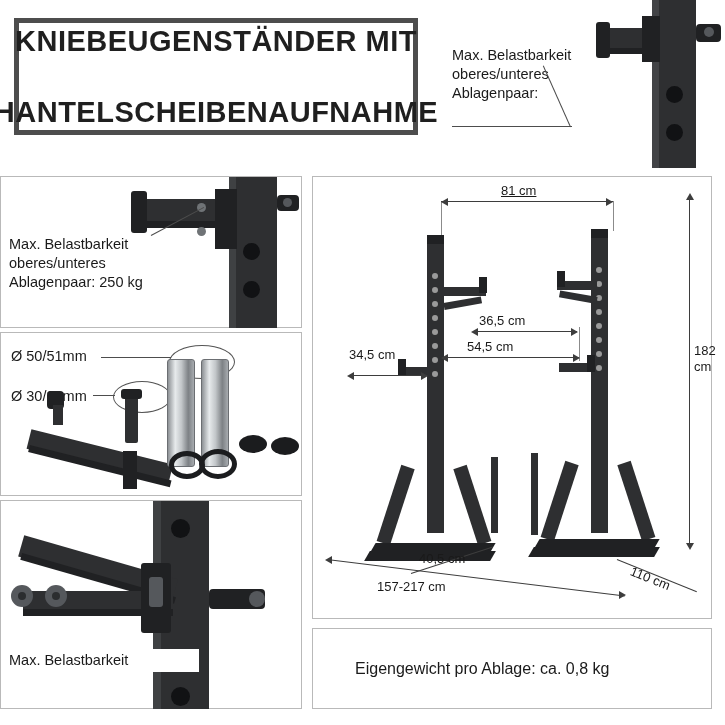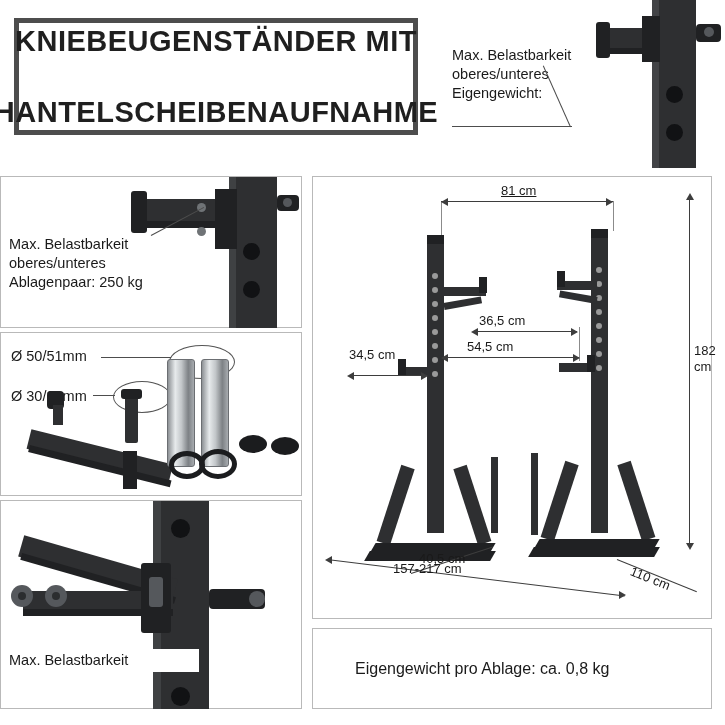--- a/index.html
+++ b/index.html
@@ -119,21 +119,21 @@
 
     <div class="metal-d" style="left:100px;top:24px;width:25px;height:18px;border-radius:4px;"></div>
     <div class="metal-l" style="left:108px;top:27px;width:10px;height:10px;border-radius:50%;"></div>
 
     <div class="metal-d" style="left:46px;top:16px;width:18px;height:46px;"></div>
   </div>
 
   <div class="callout" style="left:452px;top:46px;width:150px;">
     <div>Max. Belastbarkeit</div>
     <div>oberes/unteres</div>
-    <div>Eigengewicht:</div>
+    <div>Ablagenpaar:</div>
   </div>
   <div class="line hline" style="left:452px;top:126px;width:120px;"></div>
   <div class="line" style="left:570px;top:60px;width:1px;height:67px;transform:rotate(-24deg);transform-origin:bottom center;"></div>
 
   <div class="panel" style="left:0px;top:176px;width:302px;height:152px;">
     <div class="photo" style="left:100px;top:0;width:202px;height:151px;">
       <div class="metal" style="left:128px;top:0;width:48px;height:151px;"></div>
       <div class="metal-l" style="left:128px;top:0;width:7px;height:151px;opacity:.45;"></div>
       <div class="hole" style="left:142px;top:66px;width:17px;height:17px;"></div>
       <div class="hole" style="left:142px;top:104px;width:17px;height:17px;"></div>
@@ -297,21 +297,21 @@
     <div class="arrow arr-l" style="left:34px;top:195px;"></div>
     <div class="arrow arr-r" style="left:108px;top:195px;"></div>
     <div class="dimtxt" style="left:36px;top:170px;">34,5 cm</div>
 
     <div class="dimline" style="left:98px;top:396px;width:86px;height:1px;transform:rotate(-18deg);transform-origin:left center;"></div>
     <div class="dimtxt" style="left:106px;top:374px;">40,5 cm</div>
 
     <div class="dimline" style="left:14px;top:382px;width:300px;height:1px;transform:rotate(7deg);transform-origin:left center;"></div>
     <div class="arrow arr-l" style="left:12px;top:379px;"></div>
     <div class="arrow arr-r" style="left:306px;top:414px;"></div>
-    <div class="dimtxt" style="left:64px;top:384px;margin-left:16px;">157-217 cm</div>
+    <div class="dimtxt" style="left:64px;top:402px;">157-217 cm</div>
 
     <div class="dimline" style="left:304px;top:382px;width:86px;height:1px;transform:rotate(22deg);transform-origin:left center;"></div>
     <div class="dimtxt" style="left:318px;top:386px;transform:rotate(22deg);transform-origin:left center;">110 cm</div>
   </div>
 
   <div class="weight-box">
     <div class="weight-txt">Eigengewicht pro Ablage: ca. 0,8 kg</div>
   </div>
 
 </div>

